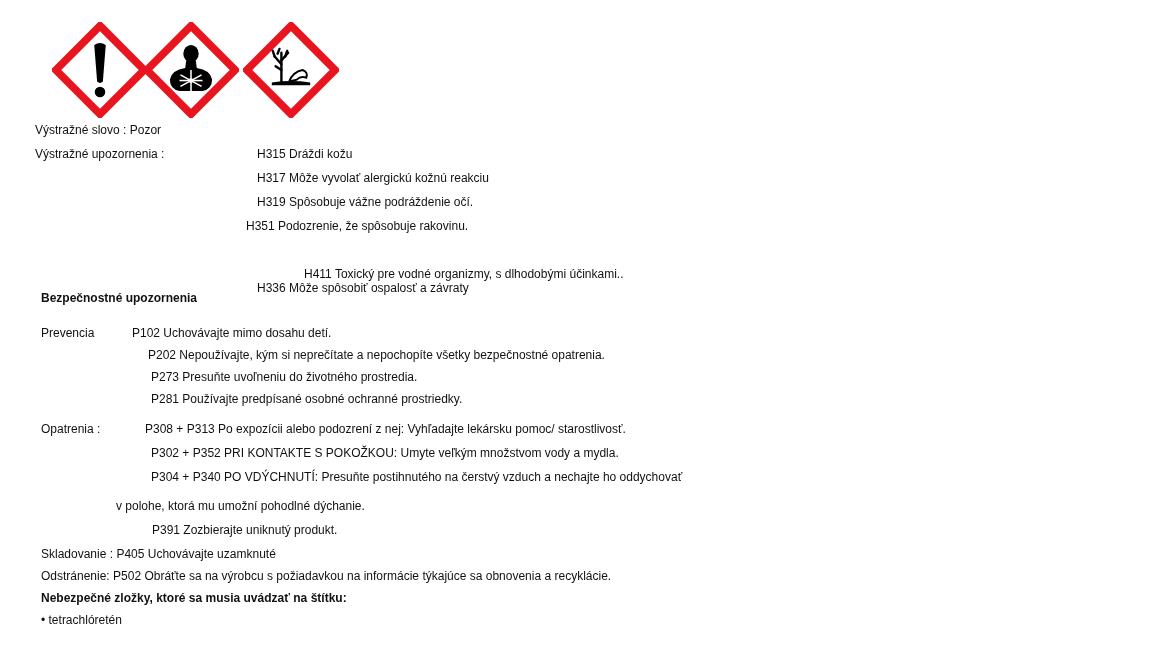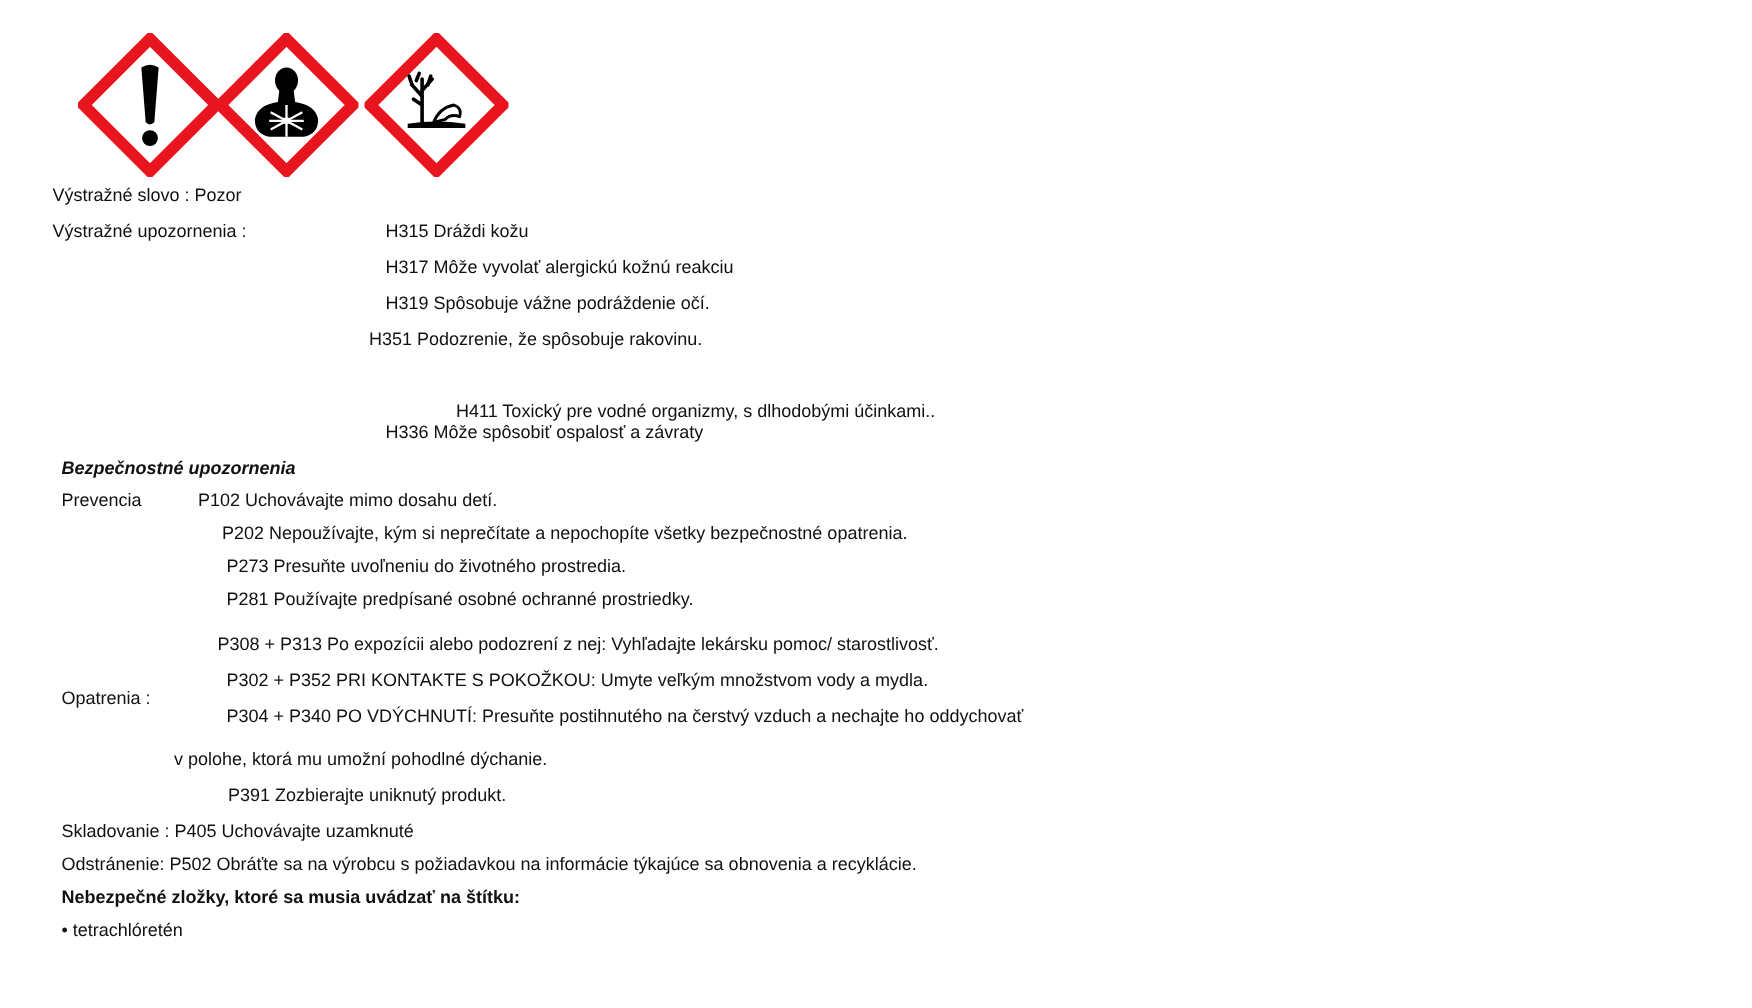--- a/index.html
+++ b/index.html
@@ -54,29 +54,29 @@
 <div class="ln" style="left:35px; top:119px;">Výstražné slovo : Pozor</div>
 
 <div class="ln" style="left:35px; top:143px;text-align:center;">Výstražné upozornenia :</div>
 <div class="ln" style="left:257px; top:143px;">H315 Dráždi kožu</div>
 <div class="ln" style="left:257px; top:167px;">H317 Môže vyvolať alergickú kožnú reakciu</div>
 <div class="ln" style="left:257px; top:191px;">H319 Spôsobuje vážne podráždenie očí.</div>
 <div class="ln" style="left:246px; top:215px;">H351 Podozrenie, že spôsobuje rakovinu.</div>
 <div class="ln" style="left:257px; top:239px;margin-top:38px;">H336 Môže spôsobiť ospalosť a závraty</div>
 <div class="ln" style="left:257px; top:263px;margin-left:47px;">H411 Toxický pre vodné organizmy, s dlhodobými účinkami..</div>
 
-<div class="ln b" style="left:41px; top:301px;font-style:italic;">Bezpečnostné upozornenia</div>
+<div class="ln b" style="left:41px; top:287px;">Bezpečnostné upozornenia</div>
 
 <div class="ln" style="left:41px; top:322px;">Prevencia</div>
 <div class="ln" style="left:132px; top:322px;">P102 Uchovávajte mimo dosahu detí.</div>
 <div class="ln" style="left:148px; top:344px;">P202 Nepoužívajte, kým si neprečítate a nepochopíte všetky bezpečnostné opatrenia.</div>
 <div class="ln" style="left:151px; top:366px;">P273 Presuňte uvoľneniu do životného prostredia.</div>
 <div class="ln" style="left:151px; top:388px;">P281 Používajte predpísané osobné ochranné prostriedky.</div>
 
-<div class="ln" style="left:41px; top:418px;margin-top:36px;">Opatrenia :</div>
+<div class="ln" style="left:41px; top:418px;">Opatrenia :</div>
 <div class="ln" style="left:145px; top:418px;">P308 + P313 Po expozícii alebo podozrení z nej: Vyhľadajte lekársku pomoc/ starostlivosť.</div>
 <div class="ln" style="left:151px; top:442px;">P302 + P352 PRI KONTAKTE S POKOŽKOU: Umyte veľkým množstvom vody a mydla.</div>
 <div class="ln" style="left:151px; top:466px;">P304 + P340 PO VDÝCHNUTÍ: Presuňte postihnutého na čerstvý vzduch a nechajte ho oddychovať</div>
 <div class="ln" style="left:116px; top:495px;">v polohe, ktorá mu umožní pohodlné dýchanie.</div>
 <div class="ln" style="left:152px; top:519px;">P391 Zozbierajte uniknutý produkt.</div>
 
 <div class="ln" style="left:41px; top:543px;">Skladovanie : P405 Uchovávajte uzamknuté</div>
 <div class="ln" style="left:41px; top:565px;">Odstránenie: P502 Obráťte sa na výrobcu s požiadavkou na informácie týkajúce sa obnovenia a recyklácie.</div>
 
 <div class="ln b" style="left:41px; top:587px;">Nebezpečné zložky, ktoré sa musia uvádzať na štítku:</div>

